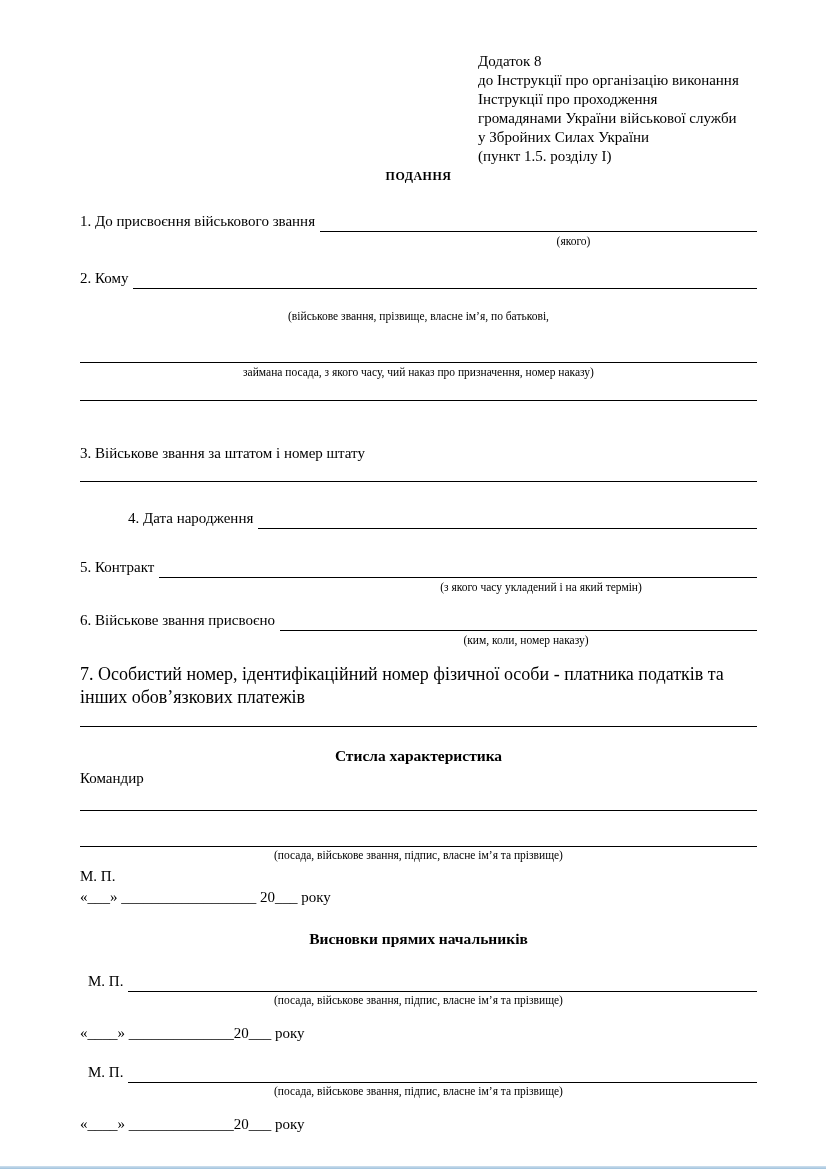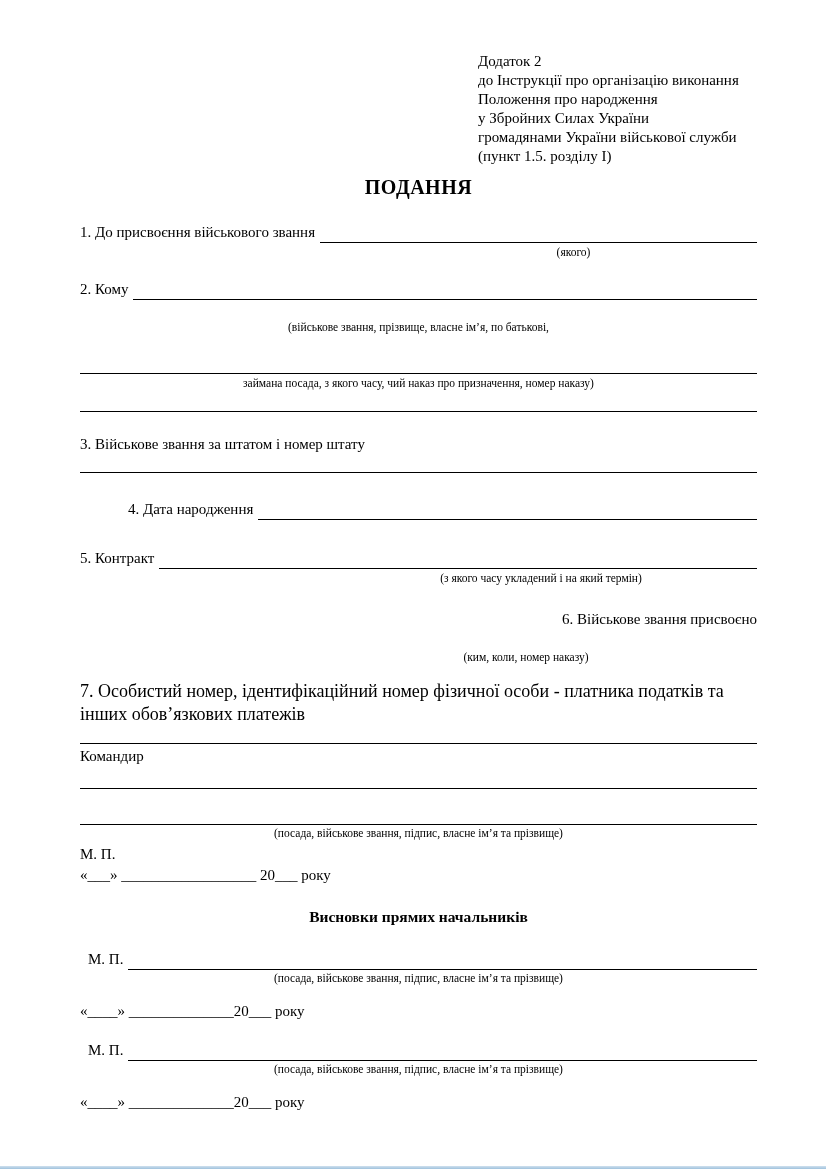--- a/index.html
+++ b/index.html
@@ -18,23 +18,23 @@
     background:#fff;
   }
   .txt { font-size:15px; line-height:21px; }
   .header-block {
     margin-left:398px;
     font-size:15px; line-height:19px;
   }
   .page-title {
     text-align:center;
     font-weight:bold;
-    font-size:20px;
+    font-size:12px;
     line-height:21px;
-    margin-top:11px;
+    margin-top:0;
     letter-spacing:0.5px;
   }
   .section-title {
     text-align:center;
     font-weight:bold;
     font-size:15.5px;
     line-height:21px;
   }
   .row { display:flex; align-items:flex-end; }
   .row .lbl { white-space:nowrap; font-size:15px; line-height:21px; }
@@ -61,68 +61,69 @@
     height:3px;
     background:linear-gradient(to bottom, #cfe0ee, #9fc2dd);
   }
 </style>
 </head>
 <body>
 
 <div class="page">
 
   <div class="header-block">
-    <div>Додаток 2</div>
+    <div>Додаток 8</div>
     <div>до Інструкції про організацію виконання</div>
-    <div>Положення про народження</div>
+    <div>Інструкції про проходження</div>
+    <div>громадянами України військової служби</div>
     <div>у Збройних Силах України</div>
-    <div>громадянами України військової служби</div>
     <div>(пункт 1.5. розділу І)</div>
   </div>
 
   <div class="page-title">ПОДАННЯ</div>
 
   <div class="row" style="margin-top:24px;align-items:flex-end;">
     <span class="lbl">1. До присвоєння військового звання</span>
     <span class="ln"></span>
   </div>
   <div class="hint" style="margin-top:2px; margin-left:310px;">(якого)</div>
 
   <div class="row" style="margin-top:20px;">
     <span class="lbl">2. Кому</span>
     <span class="ln"></span>
   </div>
   <div class="hint" style="margin-top:20px;">(військове звання, прізвище, власне ім’я, по батькові,</div>
   <div class="blank-line" style="margin-top:22px;"></div>
   <div class="hint" style="margin-top:2px;">займана посада, з якого часу, чий наказ про призначення, номер наказу)</div>
   <div class="blank-line" style="margin-top:4px;"></div>
 
-  <div class="txt" style="margin-top:22px;">3. Військове звання за штатом і номер штату</div>
+  <div class="txt" style="margin-top:42px;">3. Військове звання за штатом і номер штату</div>
   <div class="blank-line" style="margin-top:2px; height:16px;"></div>
 
   <div class="row" style="margin-top:26px;margin-left:48px;">
     <span class="lbl">4. Дата народження</span>
     <span class="ln"></span>
   </div>
 
   <div class="row" style="margin-top:28px;">
     <span class="lbl">5. Контракт</span>
     <span class="ln"></span>
   </div>
   <div class="hint" style="margin-top:2px; margin-left:245px;">(з якого часу укладений і на який термін)</div>
 
-  <div class="row" style="margin-top:24px;flex-direction:column;">
+  <div class="row" style="margin-top:16px;">
     <span class="lbl">6. Військове звання присвоєно</span>
     <span class="ln"></span>
   </div>
   <div class="hint" style="margin-top:2px; margin-left:215px;">(ким, коли, номер наказу)</div>
 
   <div class="para" style="margin-top:16px;">7. Особистий номер, ідентифікаційний номер фізичної особи - платника податків та інших обов’язкових платежів</div>
   <div class="blank-line" style="margin-top:2px; height:16px;"></div>
 
+  <div class="section-title" style="margin-top:18px;">Стисла характеристика</div>
   <div class="txt" style="margin-top:2px;">Командир</div>
   <div class="blank-line" style="margin-top:4px;"></div>
   <div class="blank-line" style="margin-top:16px; height:20px;"></div>
   <div class="hint" style="margin-top:1px;">(посада, військове звання, підпис, власне ім’я та прізвище)</div>
   <div class="txt" style="margin-top:4px;">М. П.</div>
   <div class="txt">«___» __________________ 20___ року</div>
 
   <div class="section-title" style="margin-top:20px;">Висновки прямих начальників</div>
 
   <div class="row indent" style="margin-top:22px;">

